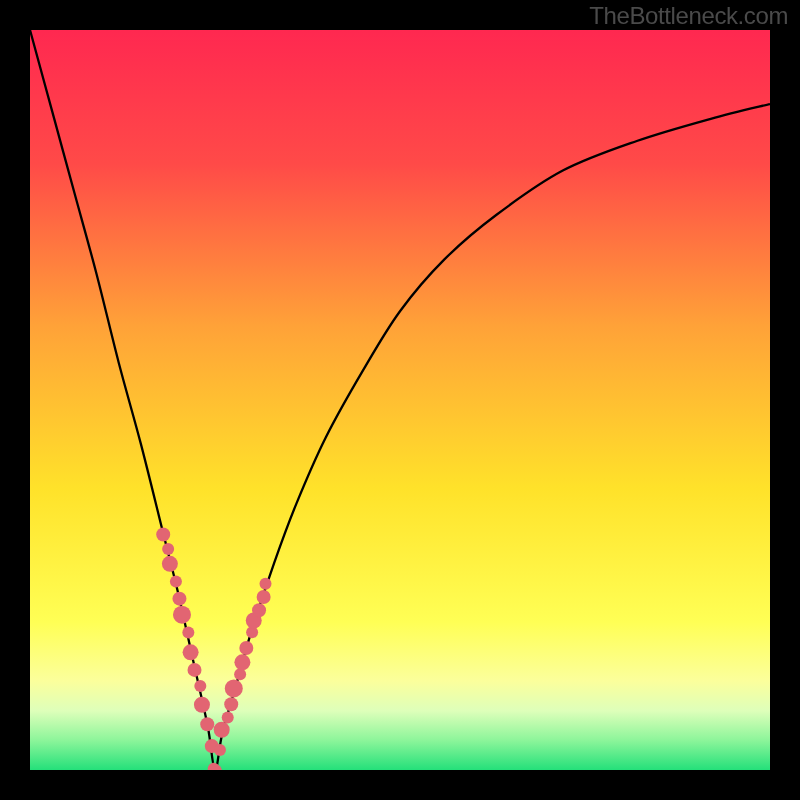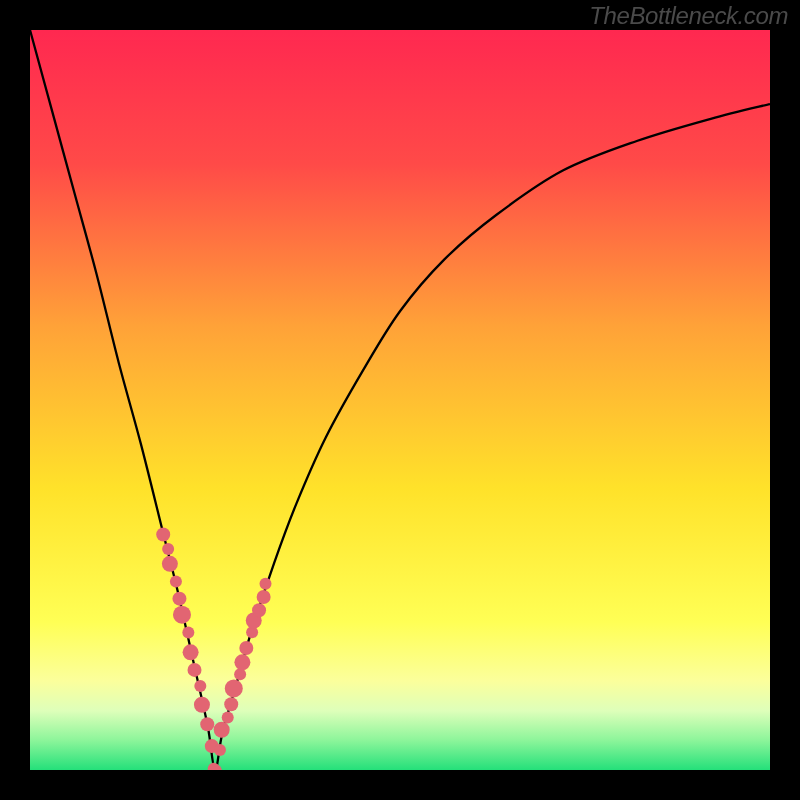--- a/index.html
+++ b/index.html
@@ -9,21 +9,20 @@
     height: 800px;
     background: #000000;
     overflow: hidden;
     font-family: Arial, Helvetica, sans-serif;
   }
   .frame {
     position: relative;
     width: 800px;
     height: 800px;
     background: #000000;
-    font-style: italic;
   }
   .watermark {
     position: absolute;
     top: 2px;
     right: 12px;
     color: #4a4a4a;
     font-size: 24px;
     letter-spacing: -0.4px;
     z-index: 10;
     user-select: none;

